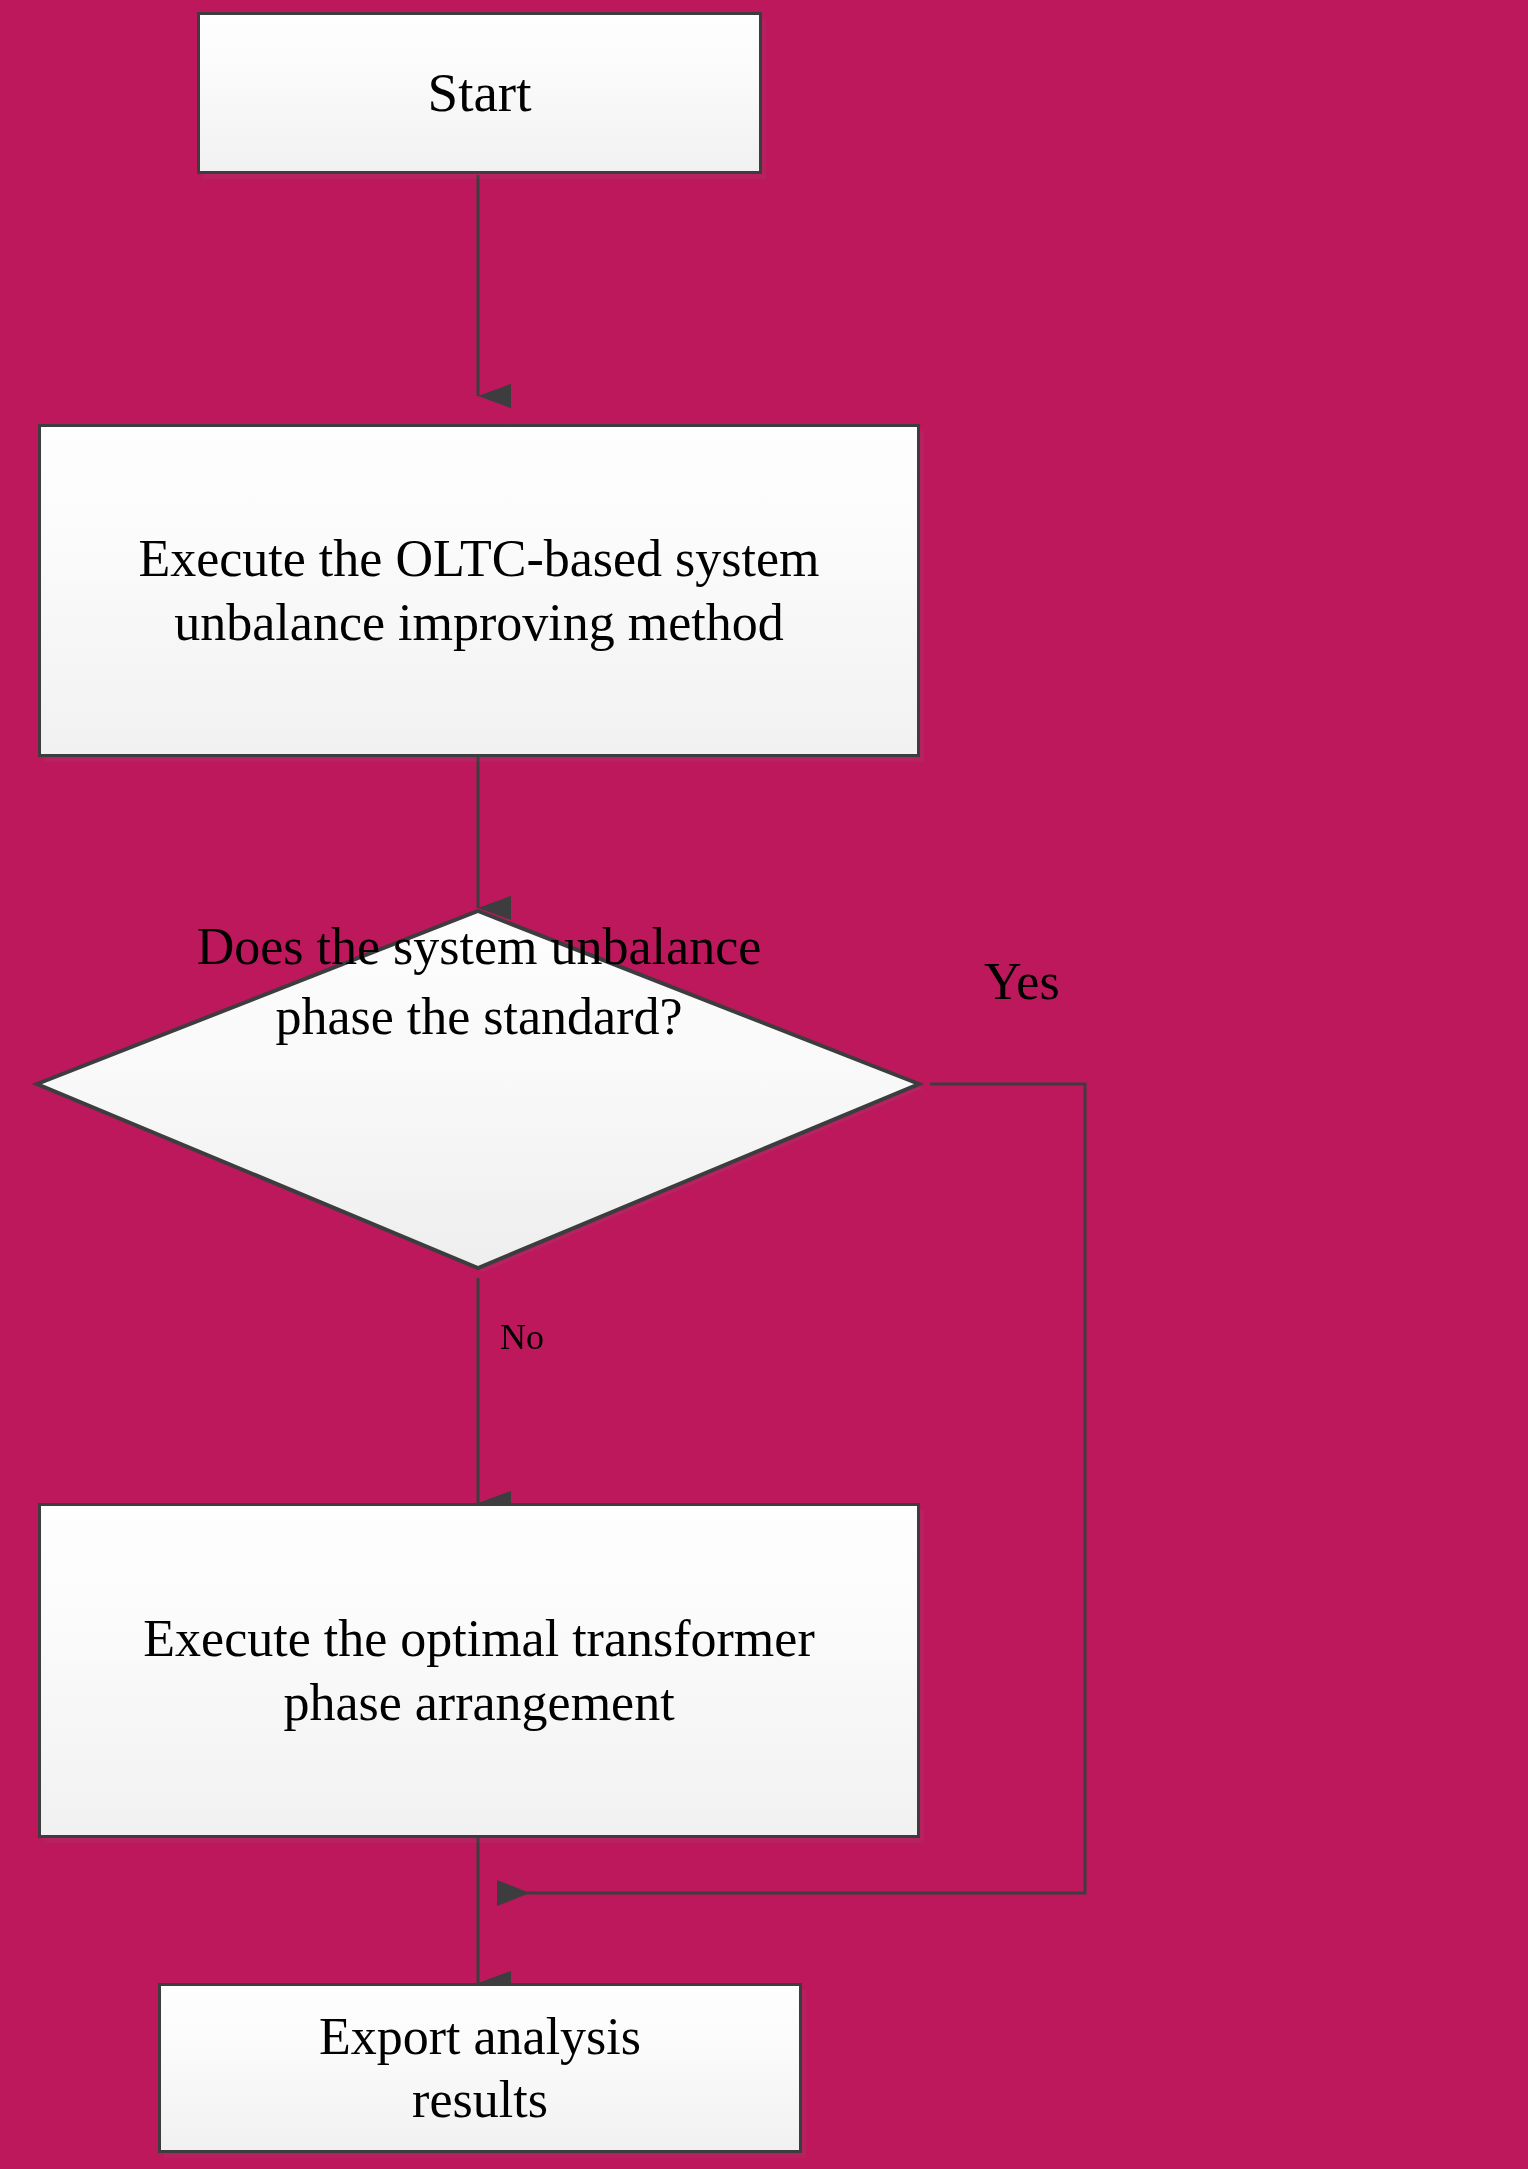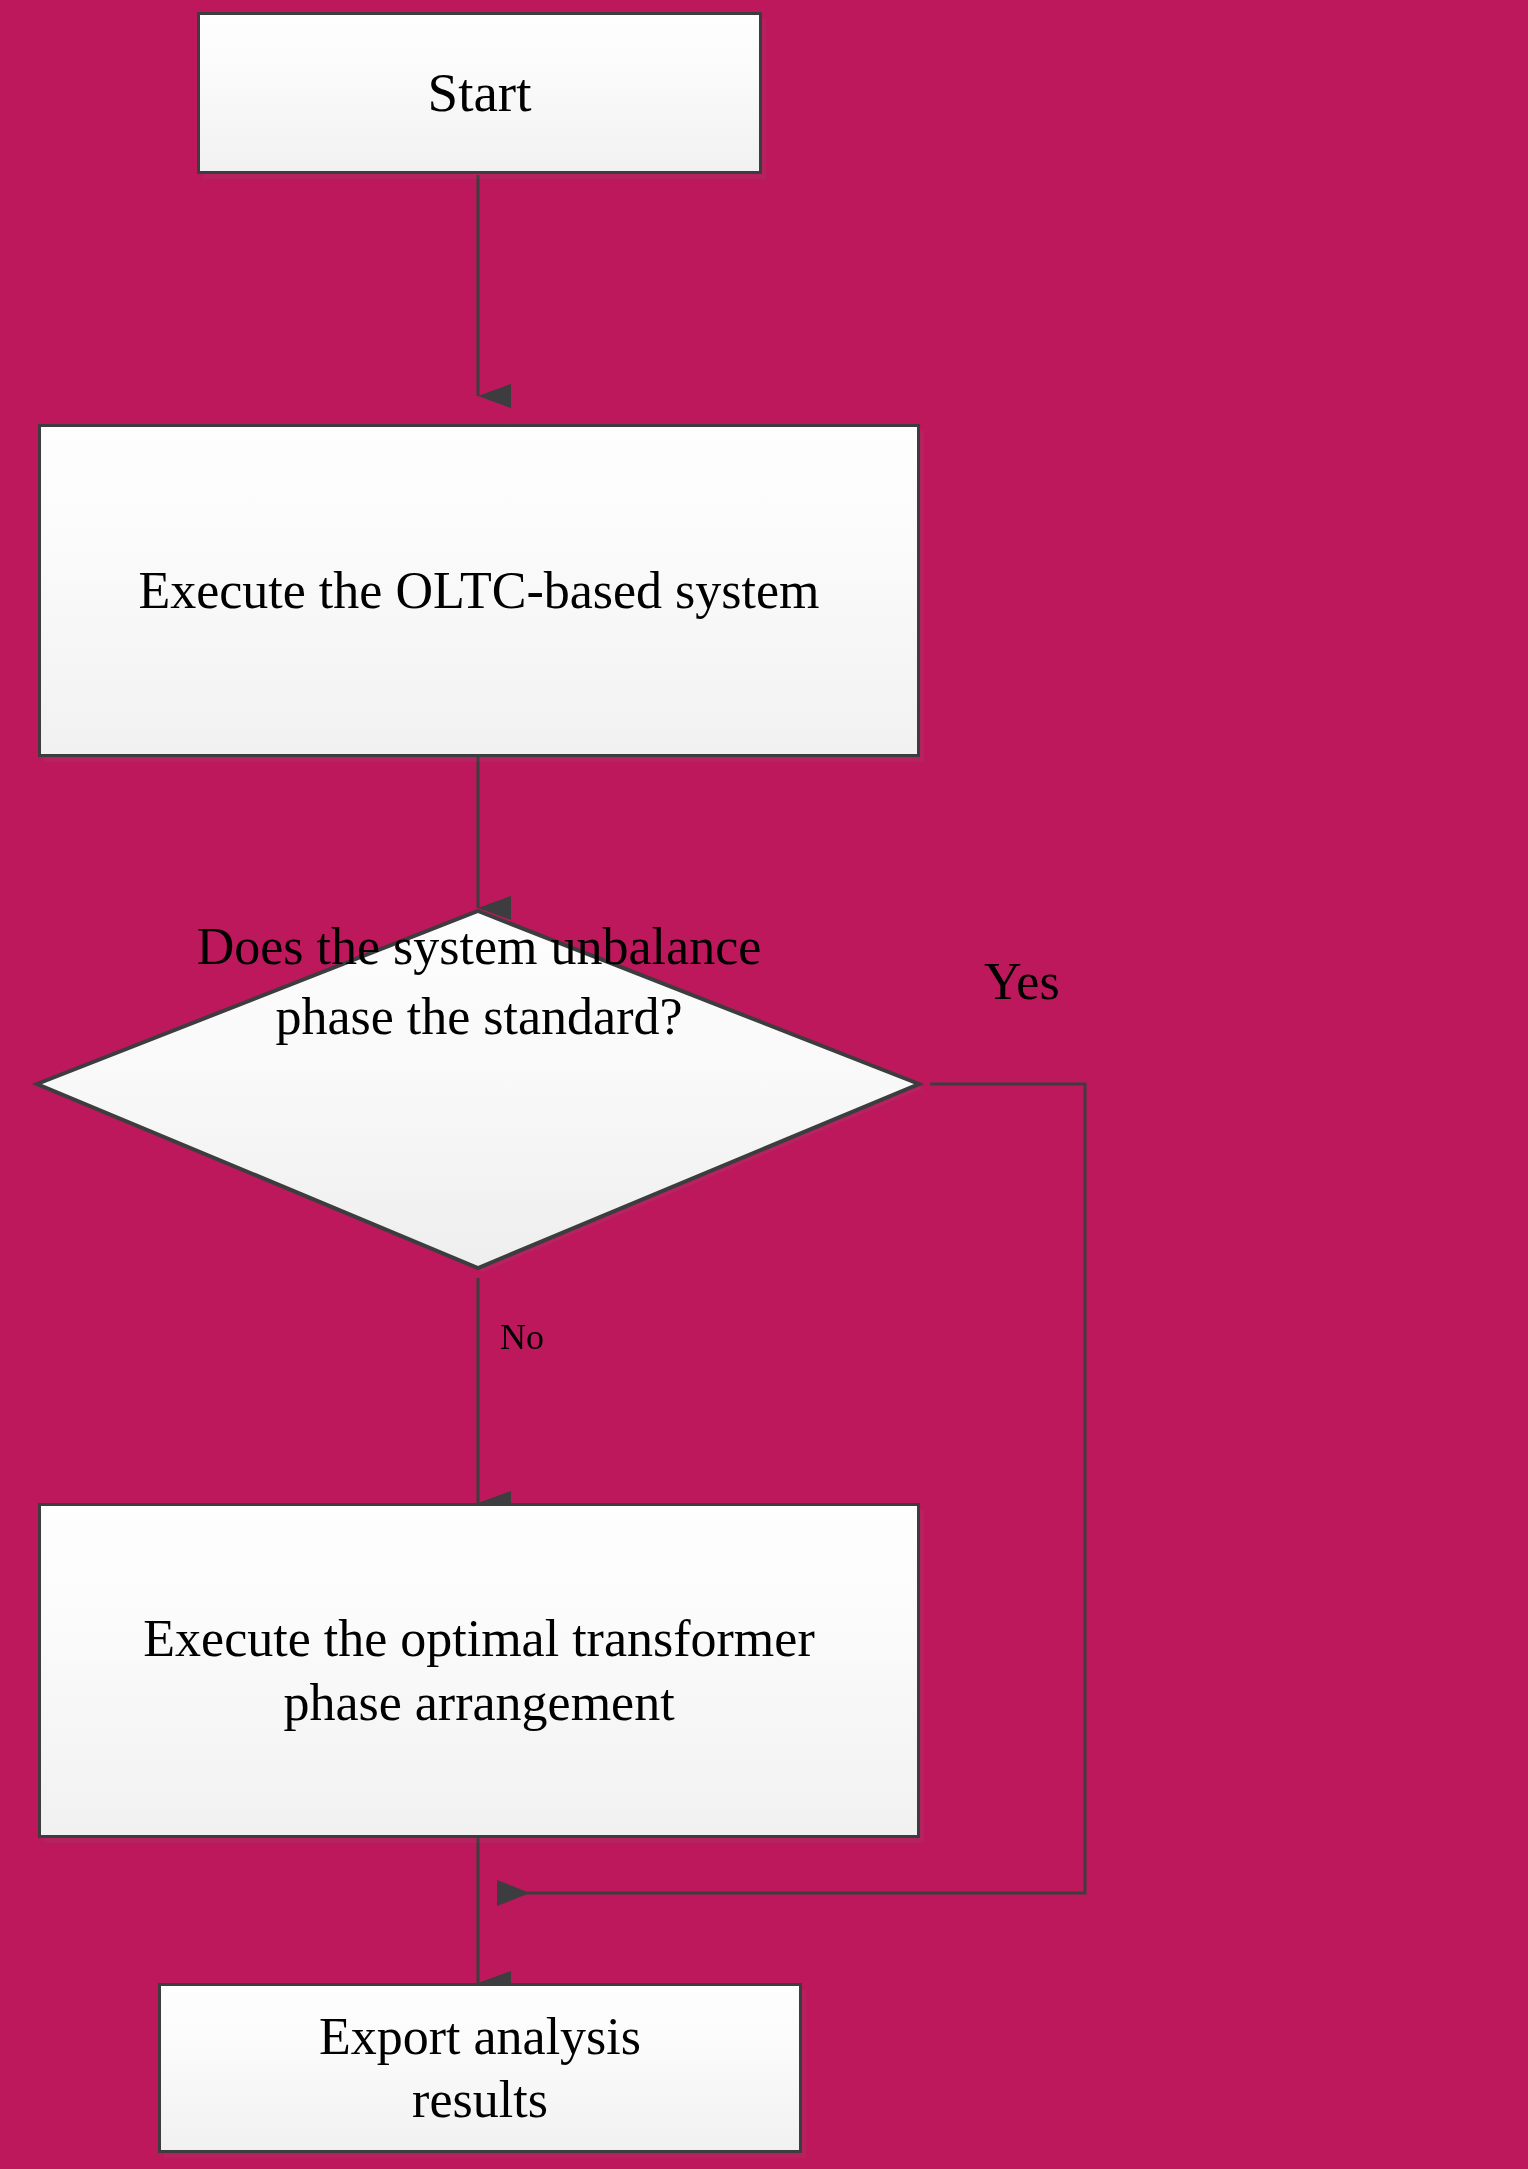--- a/index.html
+++ b/index.html
@@ -102,20 +102,21 @@
     </g>
   </svg>
 
   <div class="node proc" style="left:197px; top:12px; width:565px; height:162px;">
     <span class="proc-label" style="font-size:55px;">Start</span>
   </div>
 
   <div class="node proc" style="left:38px; top:396px; width:882px; height:333px;margin-top:28px;">
     <span class="proc-label" style="font-size:52px; max-width:790px;">
       <span>Execute the OLTC-based system</span><br>
+      <span>unbalance improving method</span>
     </span>
   </div>
 
   <div class="decision-wrap" style="left:28px; top:908px; width:902px; height:372px;">
     <svg width="902" height="372" viewBox="0 0 902 372" style="position:absolute; left:0; top:0;">
       <defs>
         <linearGradient id="diaFill" x1="0" y1="0" x2="0" y2="1">
           <stop offset="0%" stop-color="#fdfdfd"></stop>
           <stop offset="45%" stop-color="#f9f9f9"></stop>
           <stop offset="100%" stop-color="#eeeeee"></stop>

